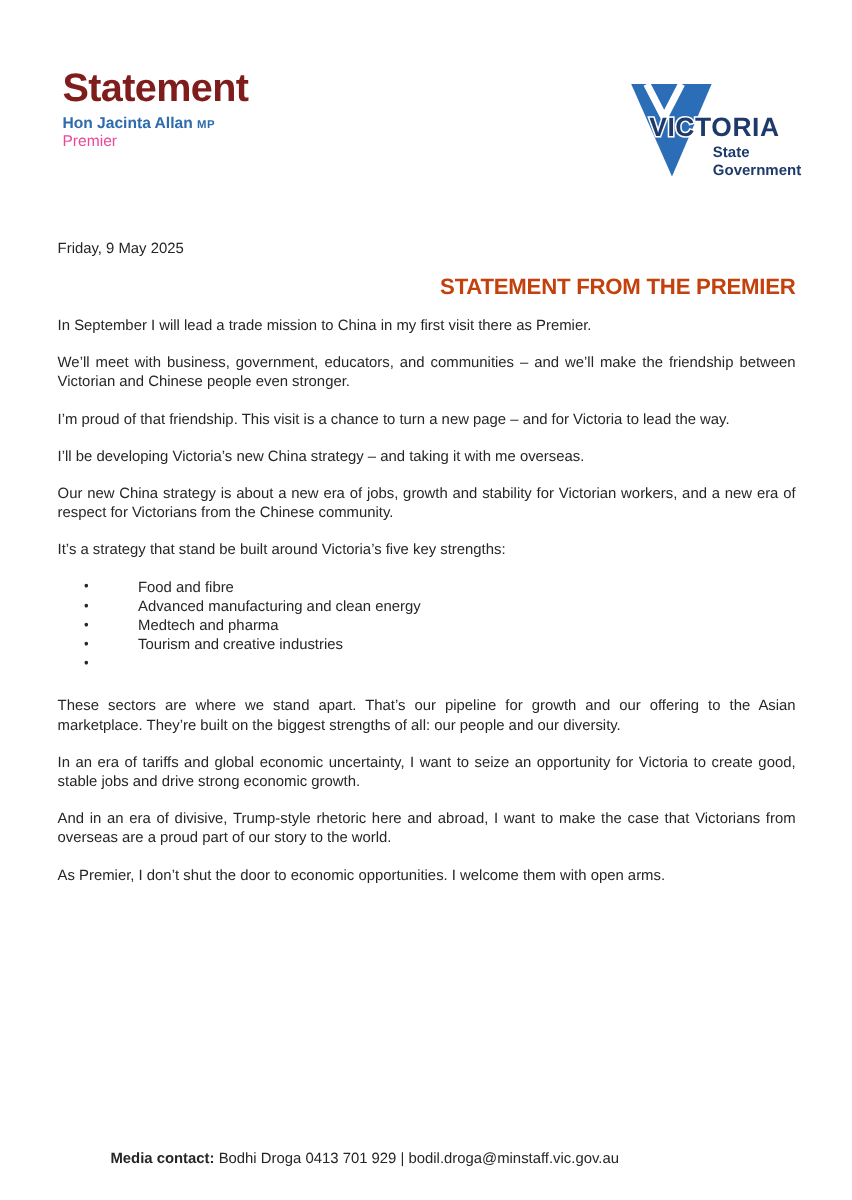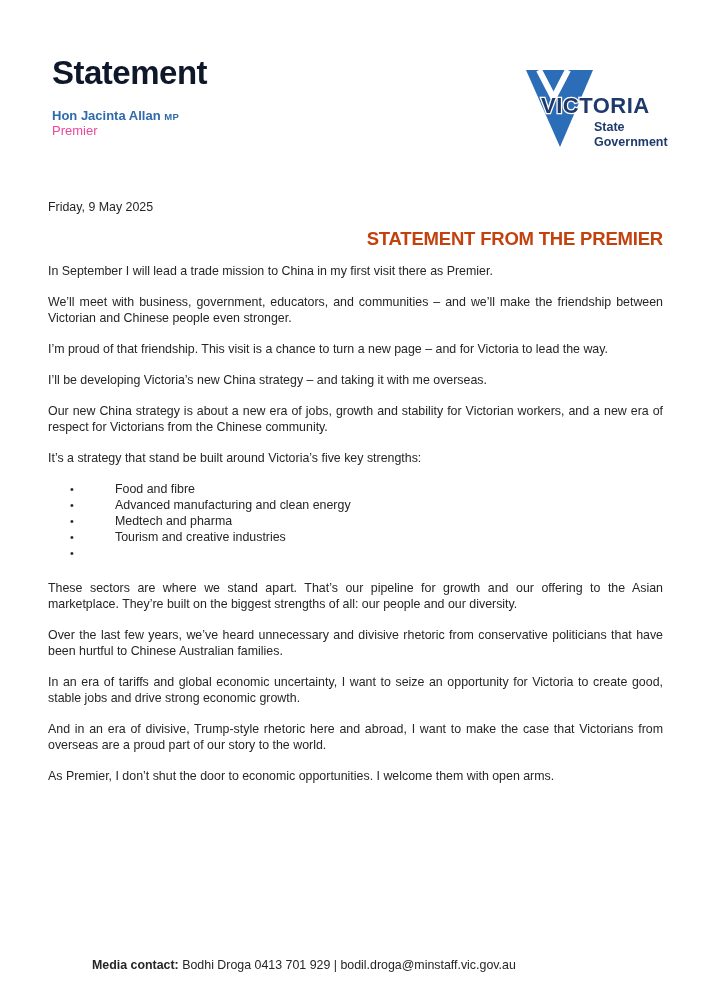--- a/index.html
+++ b/index.html
@@ -9,24 +9,24 @@
     position: relative;
     font-family: "Liberation Sans", sans-serif;
     color: #262626;
     overflow: hidden;
   }
 
   
   .header-block { position: absolute; left: 52px; top: 56px; }
   .masthead {
     font-size: 33px; font-weight: bold; letter-spacing: -0.5px;
-    line-height: 1; color: #0f172a;
+    line-height: 1; color: #7f1d1d;
   }
   .officer-name {
-    margin-top: 20px; font-size: 13px; font-weight: bold; color: #2d6bac;
+    margin-top: 7px; font-size: 13px; font-weight: bold; color: #2d6bac;
     line-height: 1.1;
   }
   .officer-name .postnominal { font-size: 9.5px; letter-spacing: 0.3px; }
   .officer-title { font-size: 13px; color: #ec4899; line-height: 1.15; margin-top: 1px; }
 
   
   .logo { position: absolute; left: 513px; top: 58px; width: 165px; height: 95px; }
   .logo svg { display: block; }
 
   
@@ -98,21 +98,20 @@
     <li>
       <span class="bullet-dot">•</span>
       <span>Tourism and creative industries</span>
     </li>
     <li>
       <span class="bullet-dot">•</span>
     </li>
   </ul>
 
   <p>These sectors are where we stand apart. That’s our pipeline for growth and our offering to the Asian marketplace. They’re built on the biggest strengths of all: our people and our diversity.</p>
-  <p>Over the last few years, we’ve heard unnecessary and divisive rhetoric from conservative politicians that have been hurtful to Chinese Australian families.</p>
   <p>In an era of tariffs and global economic uncertainty, I want to seize an opportunity for Victoria to create good, stable jobs and drive strong economic growth.</p>
   <p>And in an era of divisive, Trump-style rhetoric here and abroad, I want to make the case that Victorians from overseas are a proud part of our story to the world.</p>
   <p>As Premier, I don’t shut the door to economic opportunities. I welcome them with open arms.</p>
 </div>
 
 <div class="footer">
   <span class="label">Media contact:</span>
   <span>Bodhi Droga 0413 701 929 | bodil.droga@minstaff.vic.gov.au</span>
 </div>
 

